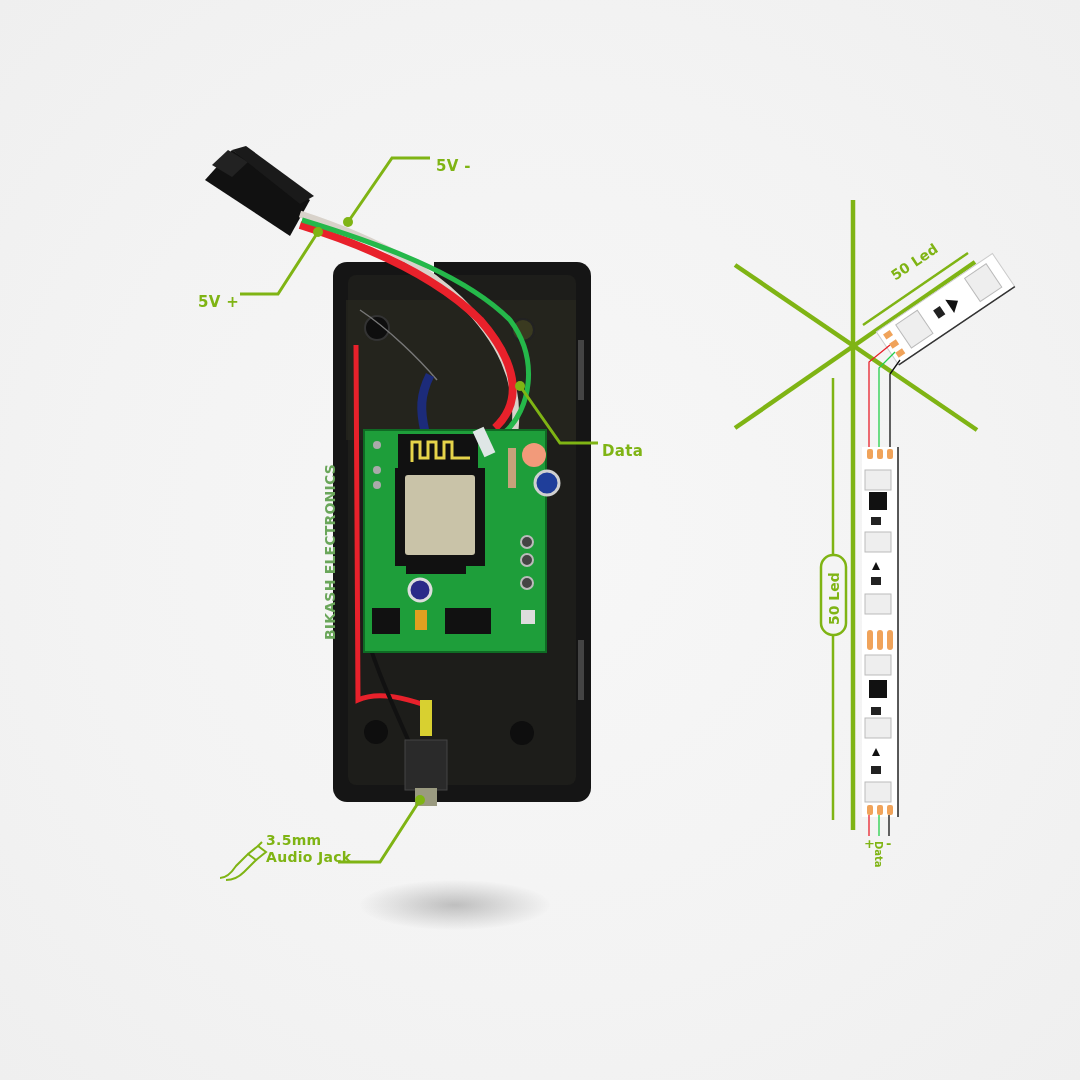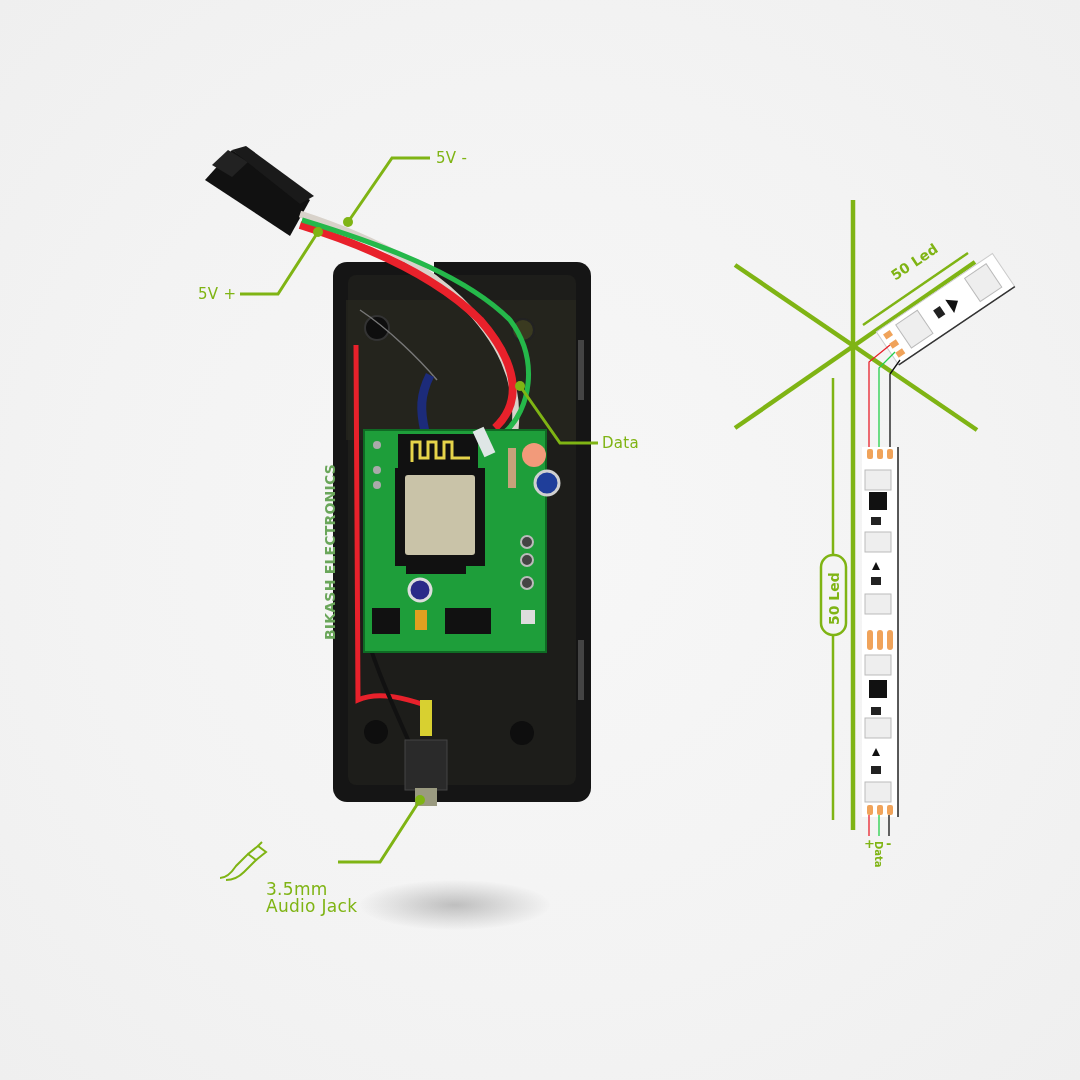--- a/index.html
+++ b/index.html
@@ -5,23 +5,24 @@
     html, body { margin:0; padding:0; }
     body {
       width:1080px; height:1080px; overflow:hidden;
       background: radial-gradient(ellipse at 50% 50%, #f7f7f7 0%, #f3f3f3 60%, #efefef 100%);
       position:relative;
       font-family: "DejaVu Sans", sans-serif;
     }
     .stage { position:absolute; left:0; top:0; width:1080px; height:1080px; }
     svg { position:absolute; left:0; top:0; }
     .label {
-      position:absolute; color:#7fb414; font-weight:normal;
+      position:absolute; color:#7fb414; font-weight:bold;
       font-family:"DejaVu Sans", sans-serif; font-size:15px; white-space:nowrap;
       letter-spacing:0.3px;
+      margin-top:8px;
     }
     .brand {
       position:absolute; left:322px; top:640px; transform-origin:0 0; transform:rotate(-90deg);
       color:#6aa65a; font-weight:bold; font-size:14px; letter-spacing:0.2px;
       font-family:"DejaVu Sans", sans-serif; white-space:nowrap;
     }
     .jack-text { line-height:17px; }
     .strip-label {
       position:absolute; color:#7fb414; font-weight:bold; font-size:14px;
       font-family:"DejaVu Sans", sans-serif; white-space:nowrap;
@@ -174,21 +175,21 @@
       <line x1="889" y1="815" x2="889" y2="836" stroke="#111" stroke-width="1.3"></line>
     </g>
 
     <rect x="821" y="555" width="25" height="80" rx="12" fill="#f4f4f4" stroke="#7fb414" stroke-width="2.5"></rect>
   </svg>
 
   <div class="label" style="left:436px; top:149px;">5V -</div>
   <div class="label" style="left:198px; top:285px;text-align:center;">5V +</div>
   <div class="label" style="left:602px; top:434px;">Data</div>
   <div class="brand">BIKASH ELECTRONICS</div>
-  <div class="label jack-text" style="left:266px; top:881px; font-size:17px;">
+  <div class="label jack-text" style="left:266px; top:824px; font-size:14px;">
     <div>3.5mm</div>
     <div>Audio Jack</div>
   </div>
 
   <div class="strip-label" style="left:888px; top:270px; transform:rotate(-34deg); transform-origin:0 0;">50 Led</div>
   <div class="strip-label" style="left:826px; top:625px; transform:rotate(-90deg); transform-origin:0 0;">50 Led</div>
 
   <div class="strip-label" style="left:864px; top:836px; font-size:13px;">+</div>
   <div class="strip-label" style="left:884px; top:841px; font-size:10px; transform:rotate(90deg); transform-origin:0 0;">Data</div>
   <div class="strip-label" style="left:886px; top:836px; font-size:13px;">-</div>

